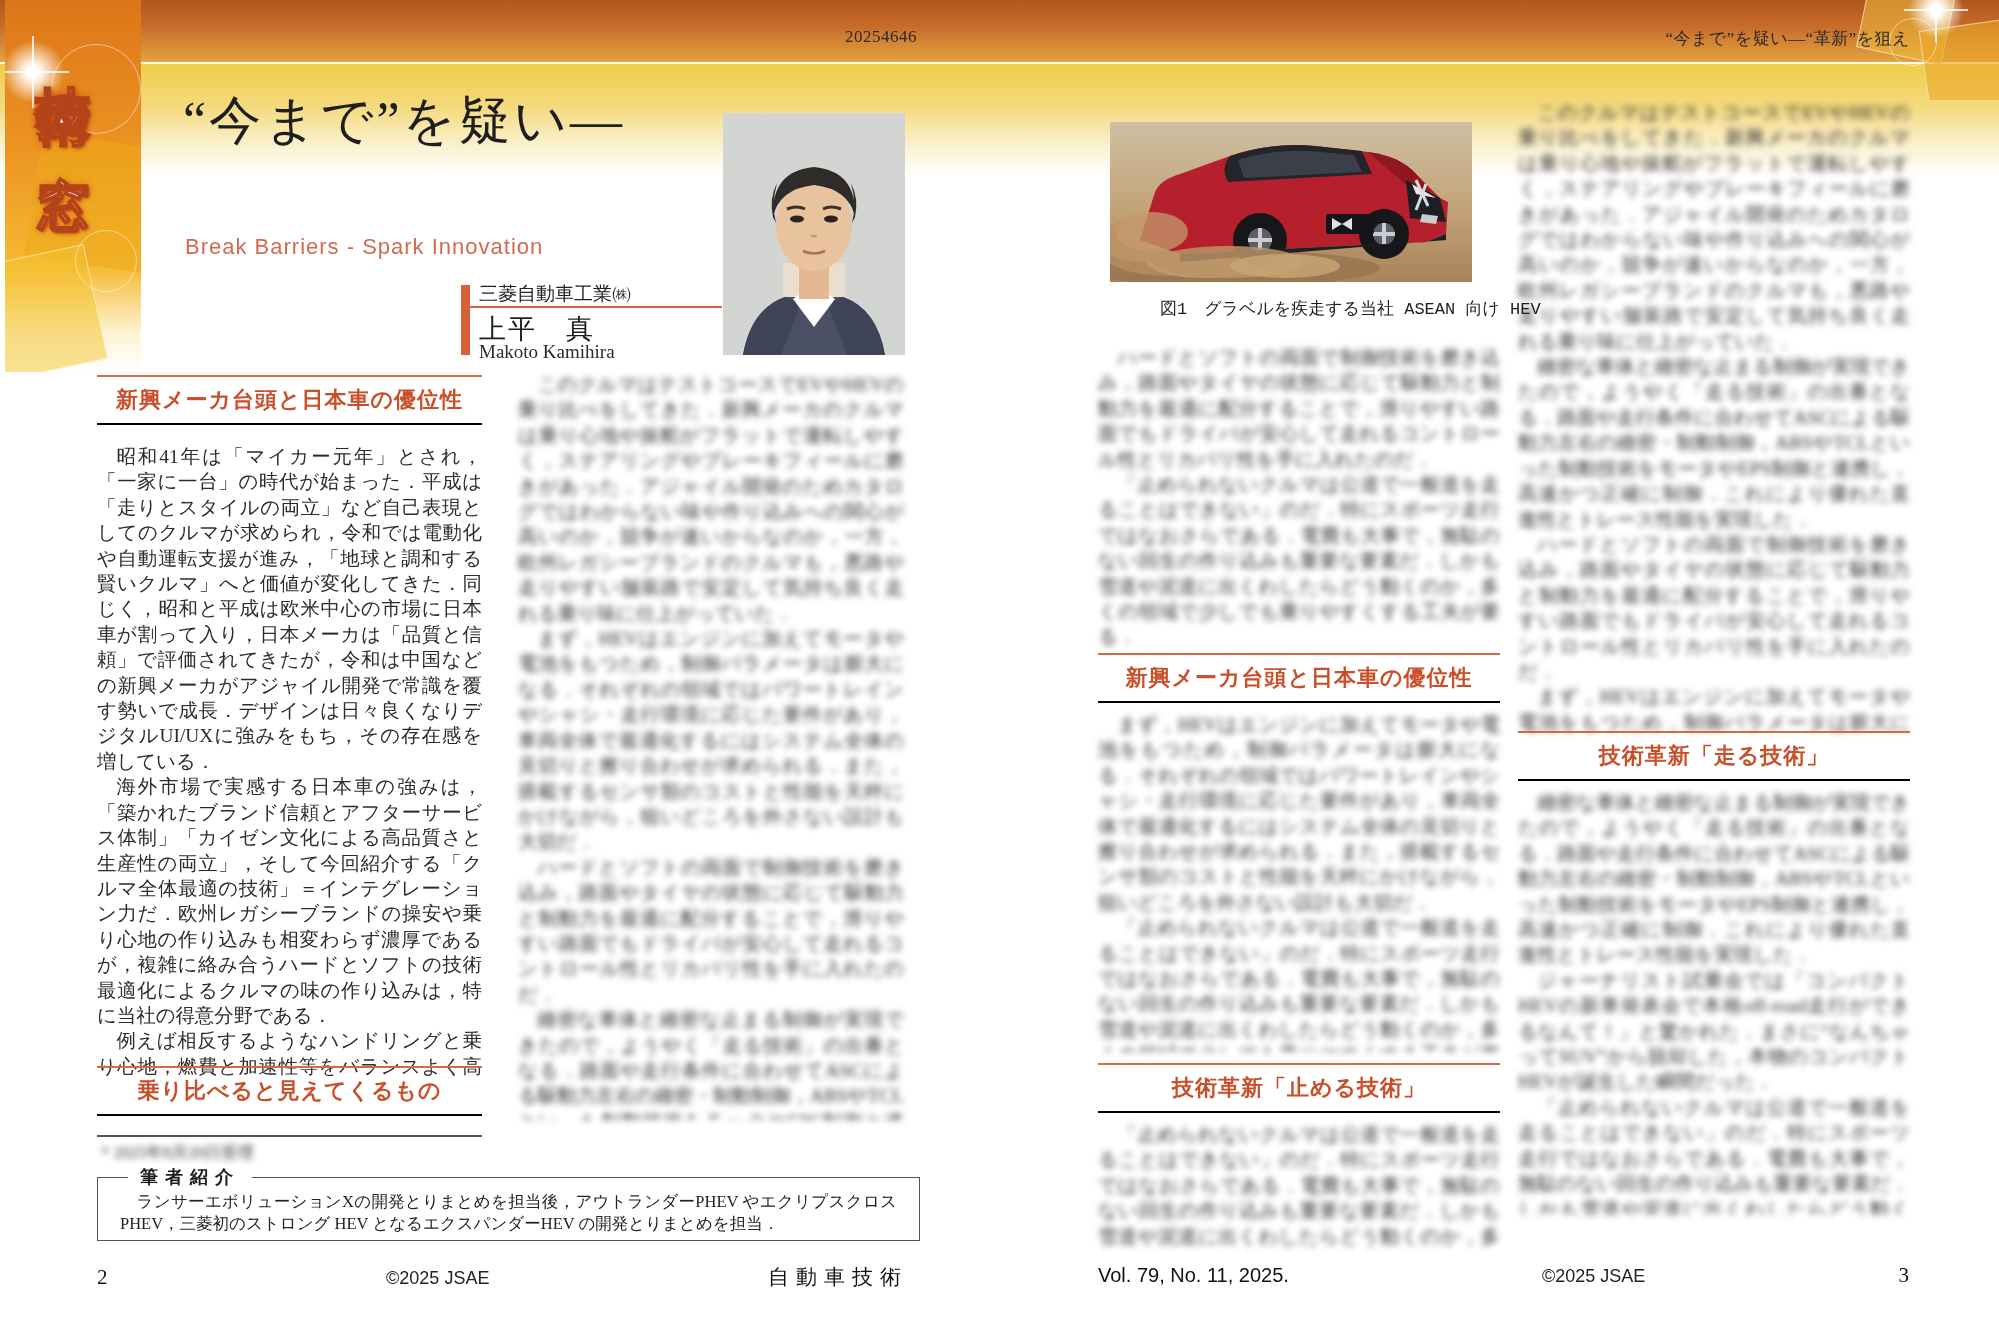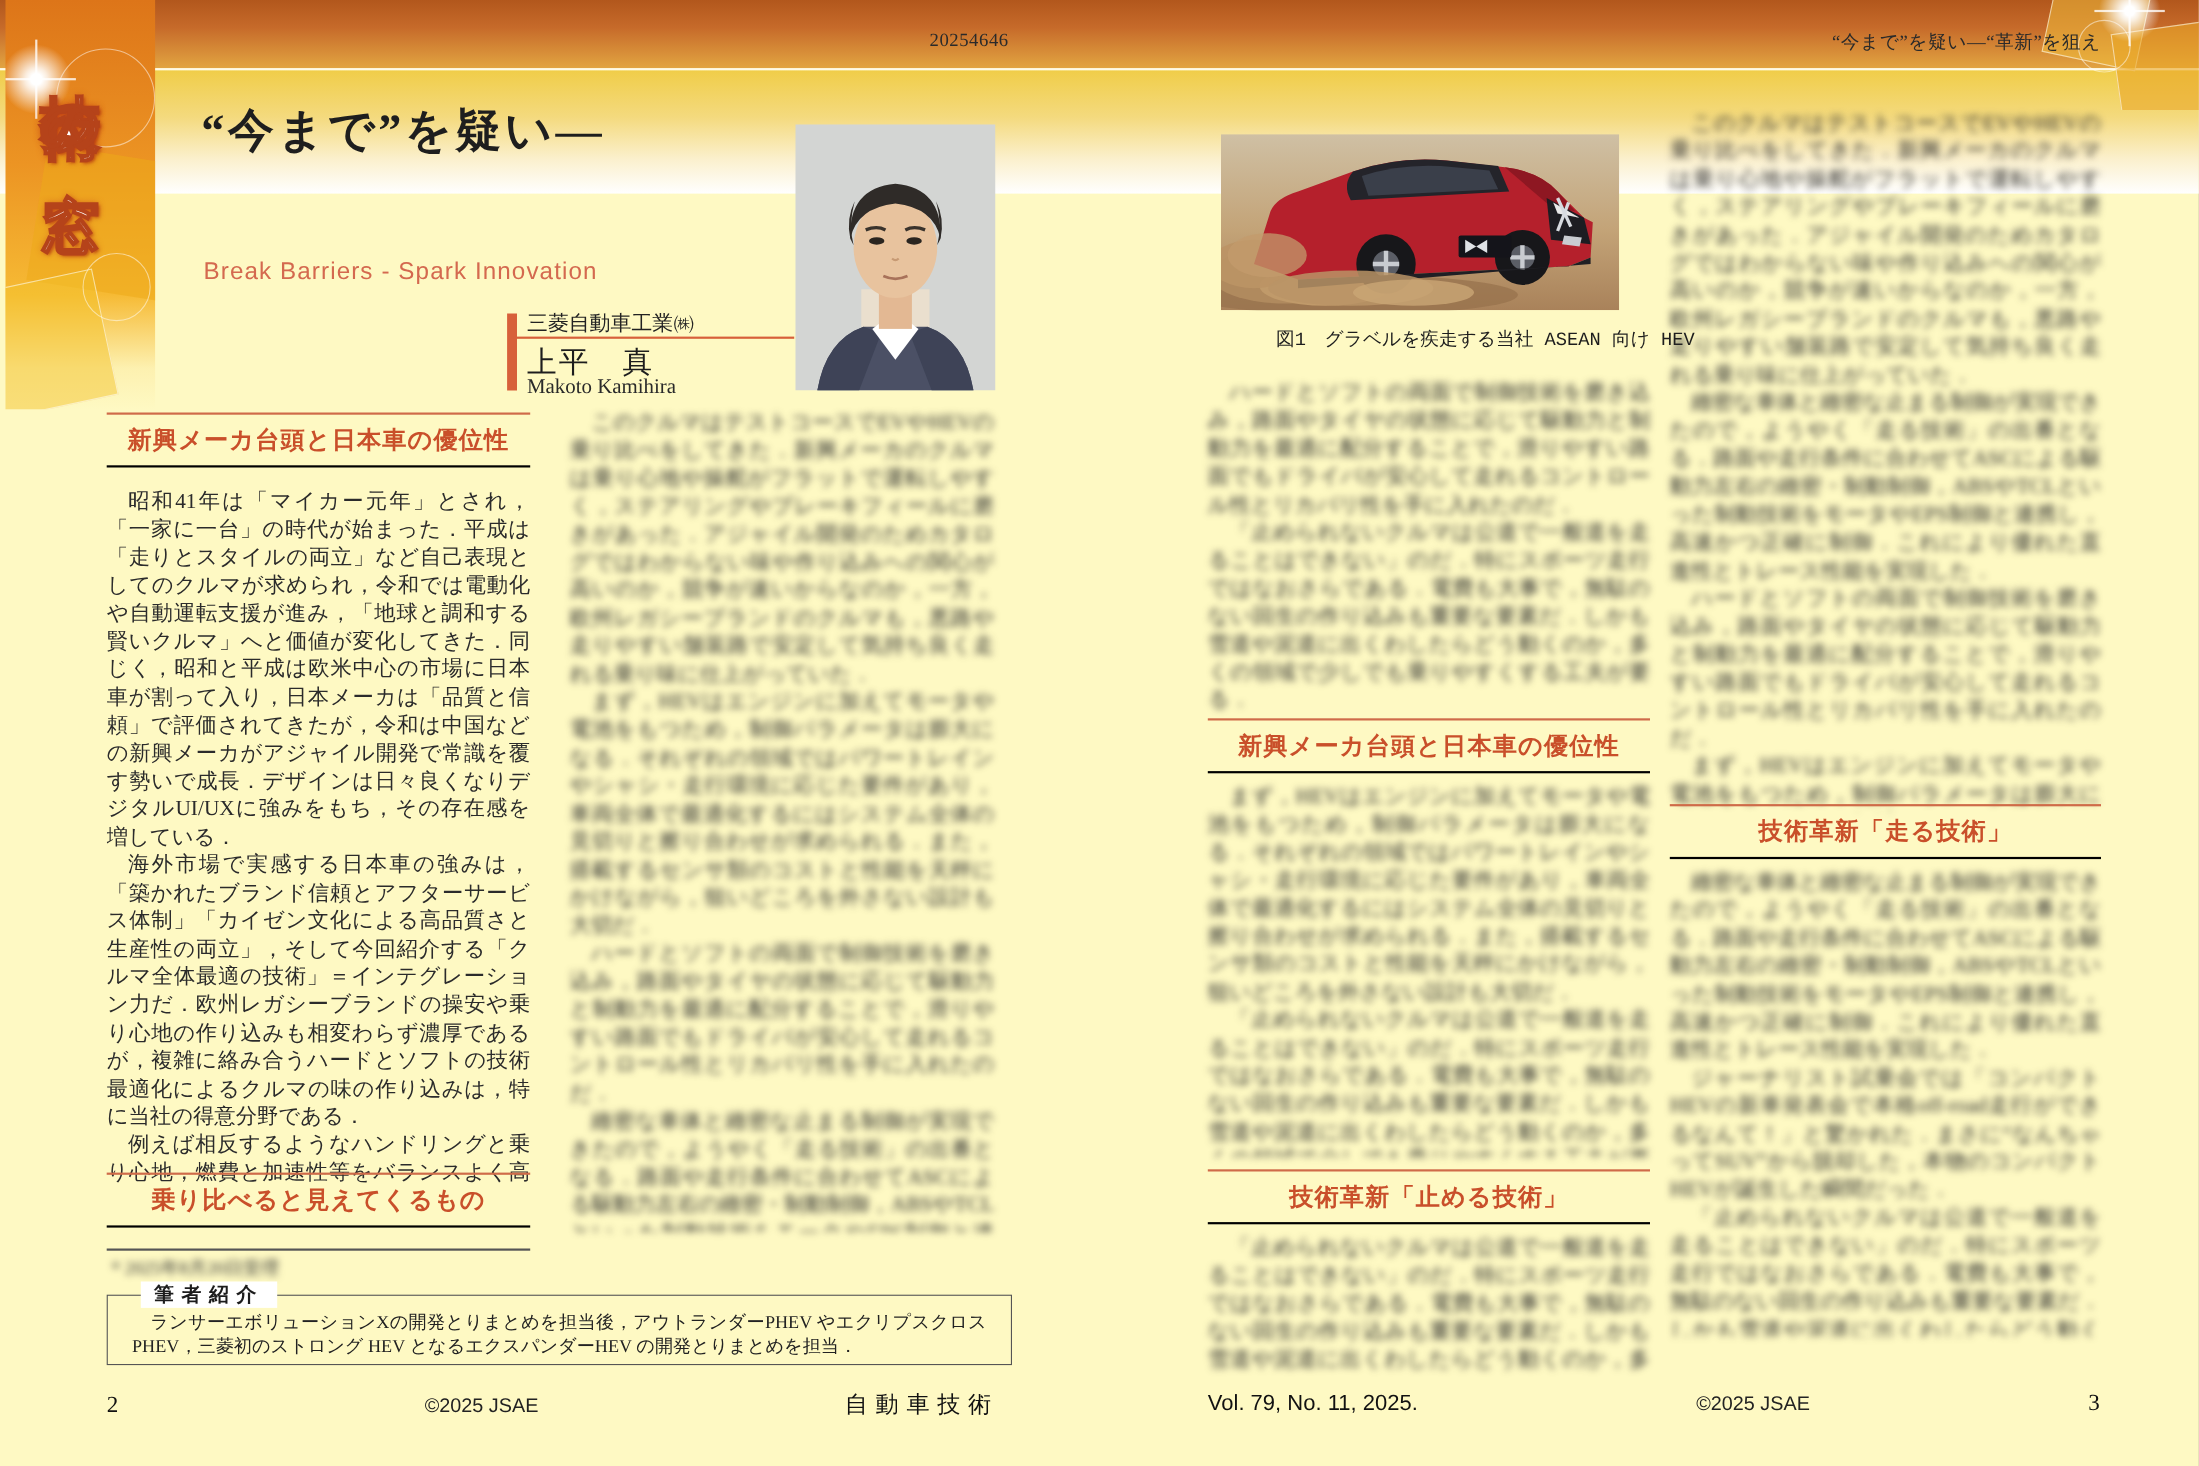--- a/index.html
+++ b/index.html
@@ -1,17 +1,17 @@
 <!DOCTYPE html>
 <html><head>
 <meta charset="utf-8">
 <style>
   html,body{margin:0;padding:0;background:#888;}
   .spread{
-    position:relative;width:1999px;height:1333px;background:#fef9c3;
+    position:relative;width:1999px;height:1333px;background:#ffffff;
     font-family:"Liberation Serif", serif;overflow:hidden;
   }
   
   .band-top{position:absolute;left:0;top:0;width:1999px;height:62px;
     background:linear-gradient(180deg,#b2571c 0%,#c66a2a 40%,#e2a441 100%);}
   .band-line{position:absolute;left:0;top:62px;width:1999px;height:2px;background:rgba(255,250,235,.92);}
   .band-glow{position:absolute;left:0;top:64px;width:1999px;height:112px;
     background:linear-gradient(180deg,#f0cd49 0%,#f4da7e 38%,#fbf0cd 72%,#ffffff 100%);}
   
   .deco{position:absolute;overflow:hidden;}
@@ -26,22 +26,22 @@
   .banner{position:absolute;left:5px;top:0;width:136px;height:372px;overflow:hidden;
     background:linear-gradient(180deg,#dd7519 0%,#ec9423 40%,#f6ba34 72%,rgba(250,225,140,.35) 90%,rgba(255,255,255,0) 100%);}
   .banner-title{
     position:absolute;left:32px;top:42px;writing-mode:vertical-rl;text-orientation:upright;
     font-family:"Liberation Sans",sans-serif;font-weight:bold;font-size:54px;line-height:1;
     letter-spacing:9px;color:#ffffff;-webkit-text-stroke:2px #b5431a;
     text-shadow:0 0 7px rgba(205,80,25,.85),2px 2px 3px rgba(175,55,15,.8);}
   
   .runhead{position:absolute;top:27px;font-size:17px;color:#2a2a2a;letter-spacing:.5px;}
   
-  .title{position:absolute;left:183px;top:84px;font-size:42px;line-height:73px;
-    font-weight:700;color:#1e1e1e;letter-spacing:3px;}
+  .title{position:absolute;left:183px;top:84px;font-size:52px;line-height:73px;
+    font-weight:400;color:#1e1e1e;letter-spacing:3px;}
   .subtitle{position:absolute;left:185px;top:234px;font-family:"Liberation Sans",sans-serif;
     font-size:22px;color:#d4694f;letter-spacing:1px;}
   .auth-bar{position:absolute;left:461px;top:285px;width:9px;height:70px;background:#d7603a;}
   .auth-aff{position:absolute;left:479px;top:281px;font-size:19px;color:#222;}
   .auth-rule{position:absolute;left:470px;top:306px;width:252px;height:2px;background:#d7603a;}
   .auth-name{position:absolute;left:479px;top:311px;font-size:27px;color:#1d1d1d;letter-spacing:2px;}
   .auth-romaji{position:absolute;left:479px;top:341px;font-size:19px;color:#2a2a2a;}
   .portrait{position:absolute;left:723px;top:113px;width:182px;height:242px;}
   
   .col{position:absolute;overflow:hidden;}

